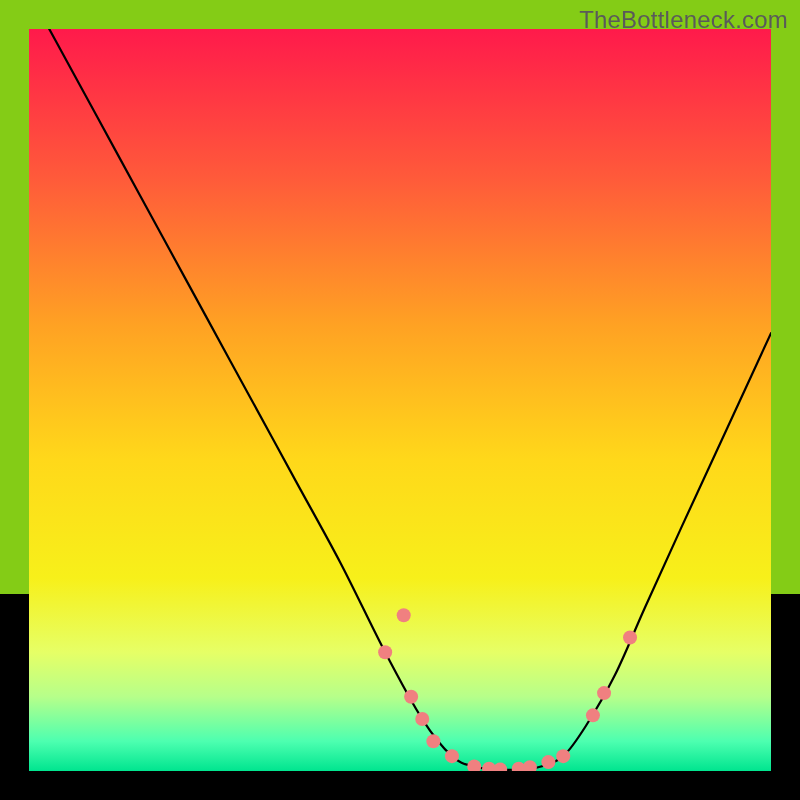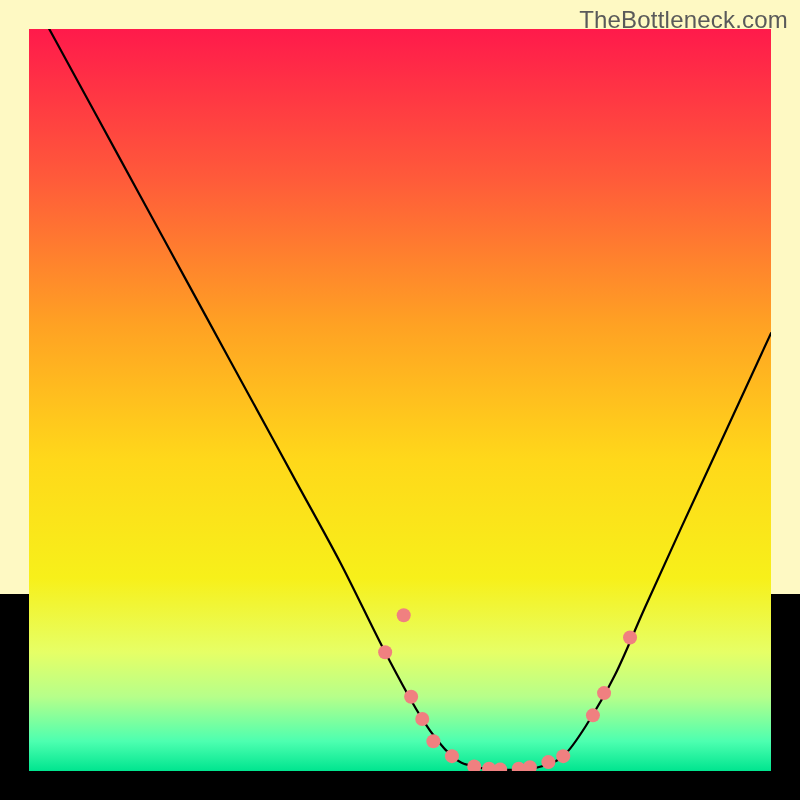--- a/index.html
+++ b/index.html
@@ -1,21 +1,21 @@
 <!DOCTYPE html>
 <html><head>
 <meta charset="utf-8">
 <style>
   * { margin: 0; padding: 0; box-sizing: border-box; }
   html, body { width: 800px; height: 800px; overflow: hidden; background: #000; }
   .frame {
     position: relative;
     width: 800px;
     height: 594px;
-    background: #fef9c3;
+    background: #84cc16;
   }
   .watermark {
     position: absolute;
     top: 6px;
     right: 12px;
     font-family: Arial, Helvetica, sans-serif;
     font-size: 24px;
     font-weight: 500;
     color: #5a5a5a;
     letter-spacing: 0.2px;

